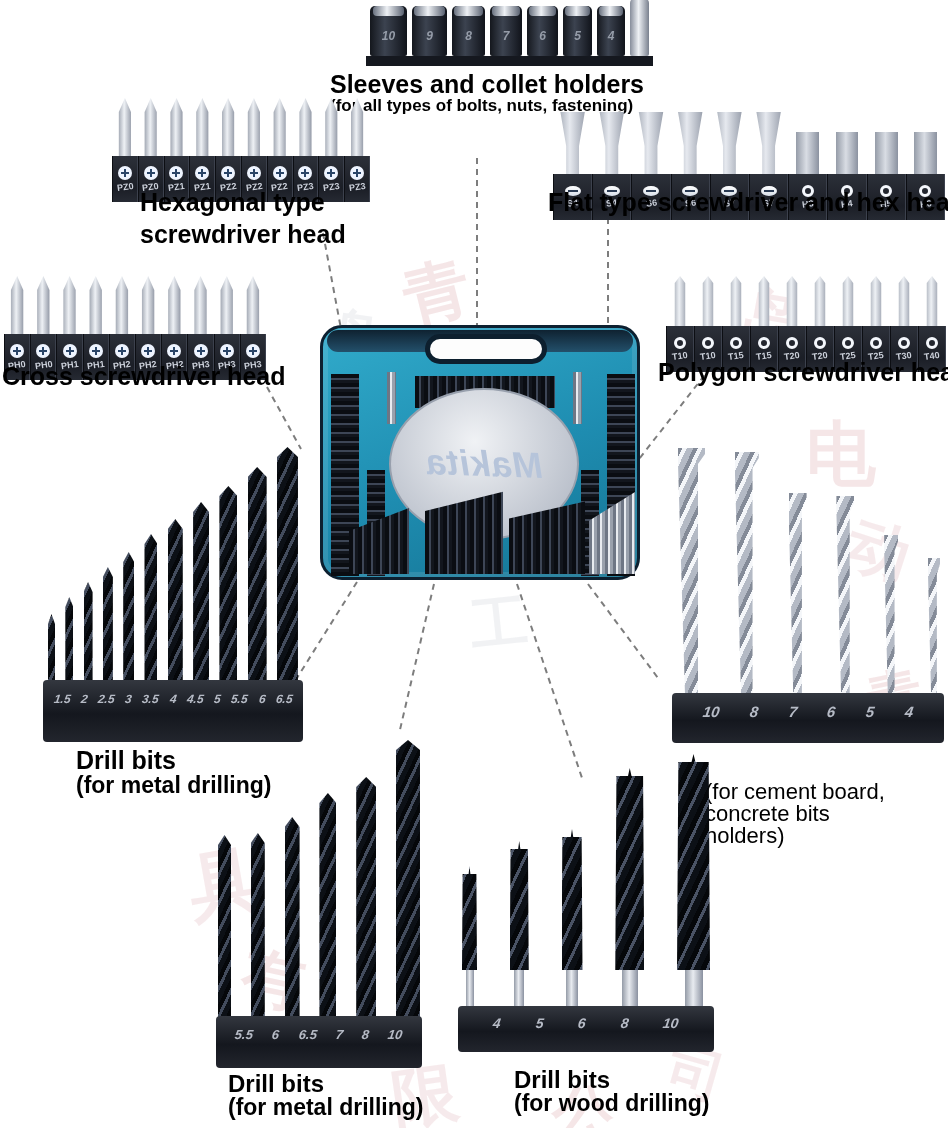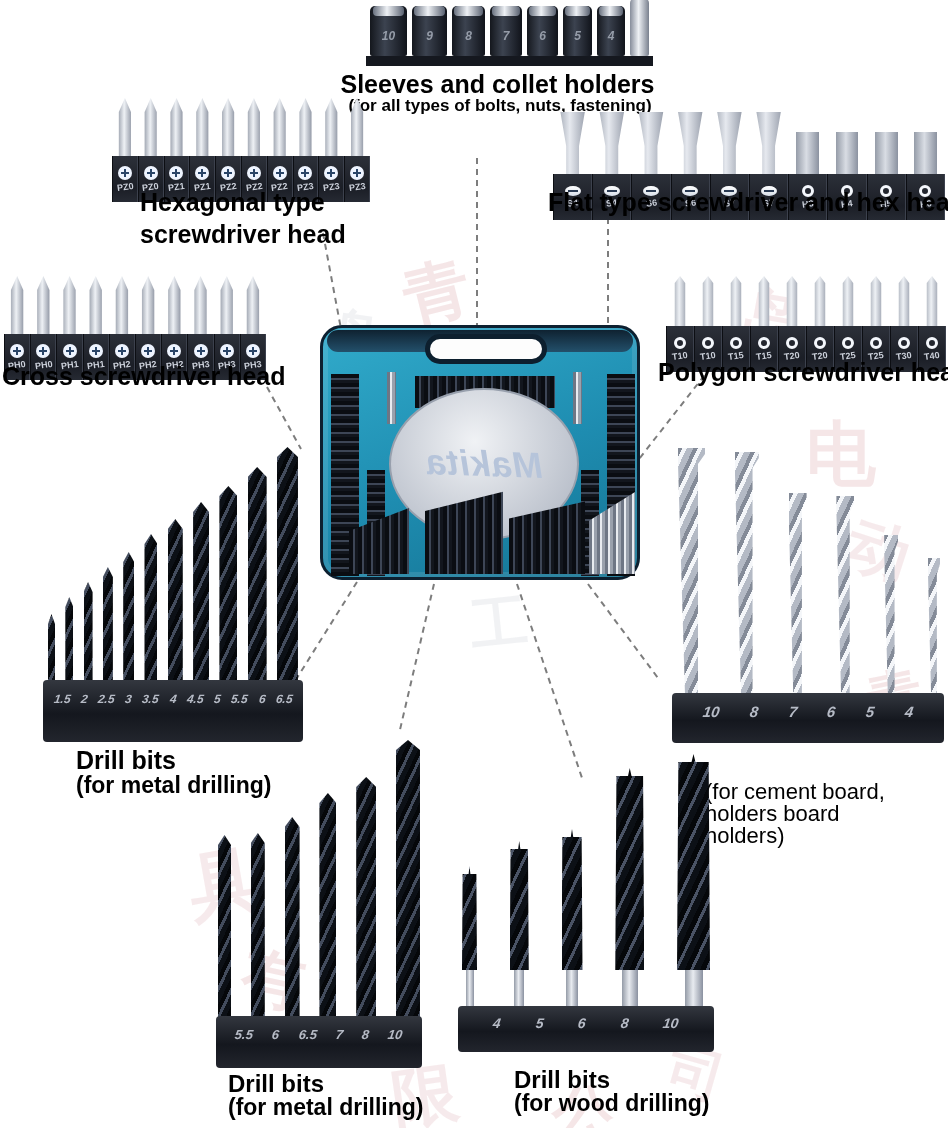--- a/index.html
+++ b/index.html
@@ -11,21 +11,21 @@
   .wm{position:absolute;inset:0;pointer-events:none}
   .wm span{position:absolute;font-weight:bold;opacity:.35;font-family:"DejaVu Sans",sans-serif}
 
   
   svg.callouts{position:absolute;inset:0}
 
   
   .t1{position:absolute;font-weight:bold;font-size:25px;letter-spacing:0;white-space:nowrap}
   .t2{position:absolute;font-weight:bold;font-size:17px;white-space:nowrap}
   .t3{position:absolute;font-weight:normal;font-size:22px;white-space:nowrap}
-  .ctr{text-align:center}
+  .ctr{}
 
   
   .bitrow{position:absolute;display:flex;align-items:flex-end}
   .bitcol{flex:1;display:flex;flex-direction:column;align-items:center;min-width:0}
   .shaft{width:62%}
   .shaft.bullet{height:58px;background:linear-gradient(90deg,#8e95a2,#eef1f5 45%,#828998);
     clip-path:polygon(50% 0,88% 24%,88% 100%,12% 100%,12% 24%)}
   .shaft.torx{height:50px;width:55%;background:linear-gradient(90deg,#99a0ac,#eef1f5 45%,#8a91a0);
     clip-path:polygon(50% 0,84% 14%,84% 100%,16% 100%,16% 14%)}
   .shaft.slotb{height:62px;width:82%;background:linear-gradient(90deg,#9aa1ad,#e6e9ef 40%,#8b92a0);
@@ -543,21 +543,21 @@
     </div>
   <div class="dholder" style="left:672px;top:693px;width:272px;height:50px;padding-top:10px">
       <span class="num" style="font-size: 15px;">10</span>
       <span class="num" style="font-size: 15px;">8</span>
       <span class="num" style="font-size: 15px;">7</span>
       <span class="num" style="font-size: 15px;">6</span>
       <span class="num" style="font-size: 15px;">5</span>
       <span class="num" style="font-size: 15px;">4</span>
     </div>
   <div class="t3" style="left:705px;top:779px">(for cement board,</div>
-  <div class="t3" style="left:705px;top:801px">holders board</div>
+  <div class="t3" style="left:705px;top:801px">concrete bits</div>
   <div class="t3" style="left:705px;top:823px">holders)</div>
 
   <div class="drillrow" style="left:218px;top:738px;width:202px;height:282px">
       <div class="drillcol">
         <div class="drill blacktwist" style="height: 185px; width: 13px;"></div>
       </div>
       <div class="drillcol">
         <div class="drill blacktwist" style="height: 187px; width: 14px;"></div>
       </div>
       <div class="drillcol">

